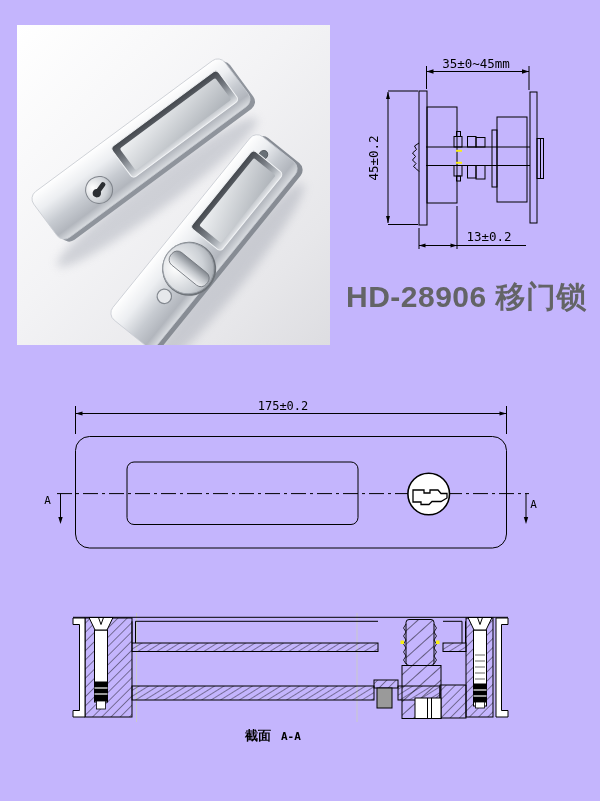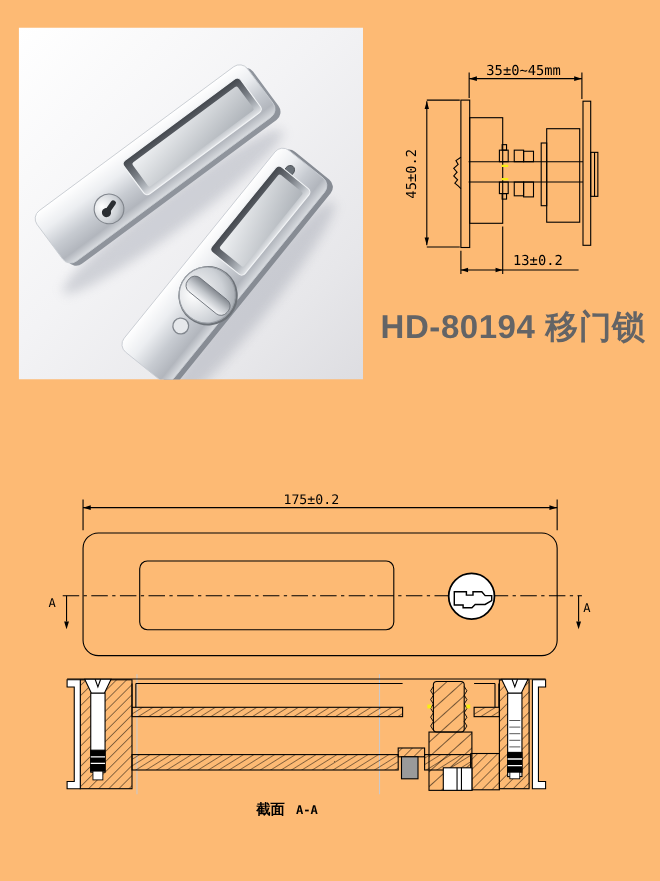--- a/index.html
+++ b/index.html
@@ -1,16 +1,16 @@
 <!DOCTYPE html>
 <html><head>
 <meta charset="utf-8">
 <style>
   html,body{margin:0;padding:0;background:#ffffff;}
-  .sheet{position:relative;width:600px;height:801px;background:#fdba74;overflow:hidden;
+  .sheet{position:relative;width:600px;height:801px;background:#c4b5fd;overflow:hidden;
          font-family:"Liberation Sans", sans-serif;}
   .abs{position:absolute;}
   svg text{font-family:"DejaVu Sans Mono", monospace;fill:#000;}
   svg text.cjk{font-family:"Liberation Sans", sans-serif;}
   .title-block{position:absolute;left:346px;top:277px;width:250px;color:#616264;}
   .title-block .model{font-size:30px;font-weight:600;letter-spacing:.5px;color:#636466;
                       white-space:nowrap;}
   .title-block .finish{font-size:18px;font-weight:600;margin-top:6px;color:#505153;
                        white-space:nowrap;}
 </style>
@@ -147,24 +147,24 @@
         <line x1="457" y1="206" x2="457" y2="249"></line>
         <line x1="419" y1="245.5" x2="526" y2="245.5"></line>
         <polygon points="419,245.5 425.5,243.4 425.5,247.6" fill="#000" stroke="none"></polygon>
         <polygon points="457,245.5 450.5,243.4 450.5,247.6" fill="#000" stroke="none"></polygon>
         <text x="489" y="241" font-size="12.5" text-anchor="middle" stroke="none">13±0.2</text>
       </g>
     </svg>
   </div>
 
   <div class="title-block">
-    <div class="model">HD-80194 移门锁</div>
-  </div>
-
-  <div class="abs" style="left:30px;top:393px;width:510px;height:172px;margin-top:48px;">
+    <div class="model">HD-28906 移门锁</div>
+  </div>
+
+  <div class="abs" style="left:30px;top:393px;width:510px;height:172px;">
     <svg width="510" height="172" viewBox="30 393 510 172">
       <g stroke="#000" stroke-width="1" fill="none">
 
         <text x="283" y="410" font-size="12" text-anchor="middle" stroke="none">175±0.2</text>
         <line x1="75.5" y1="413.5" x2="506.5" y2="413.5"></line>
         <polygon points="75.5,413.5 82.5,411.4 82.5,415.6" fill="#000" stroke="none"></polygon>
         <polygon points="506.5,413.5 499.5,411.4 499.5,415.6" fill="#000" stroke="none"></polygon>
         <line x1="75.5" y1="406" x2="75.5" y2="434"></line>
         <line x1="506.5" y1="406" x2="506.5" y2="434"></line>
 
@@ -179,21 +179,21 @@
         <line x1="60.5" y1="493.6" x2="60.5" y2="517"></line>
         <polygon points="60.5,524 58.3,517 62.7,517" fill="#000" stroke="none"></polygon>
         <text x="47.5" y="504" font-size="11" text-anchor="middle" stroke="none">A</text>
         <line x1="526" y1="493.6" x2="526" y2="517"></line>
         <polygon points="526,524 523.8,517 528.2,517" fill="#000" stroke="none"></polygon>
         <text x="533.5" y="508" font-size="11" text-anchor="middle" stroke="none">A</text>
       </g>
     </svg>
   </div>
 
-  <div class="abs" style="left:48px;top:598px;width:460px;height:150px;">
+  <div class="abs" style="left:60px;top:598px;width:460px;height:150px;">
     <svg width="460" height="150" viewBox="60 598 460 150">
       <defs>
         <pattern id="h1" width="6.5" height="6.5" patternUnits="userSpaceOnUse" patternTransform="rotate(45)">
           <line x1="0" y1="0" x2="0" y2="6.5" stroke="#000" stroke-width="0.8"></line>
         </pattern>
         <pattern id="h2" width="10" height="10" patternUnits="userSpaceOnUse" patternTransform="rotate(48)">
           <line x1="0" y1="0" x2="0" y2="10" stroke="#000" stroke-width="1"></line>
         </pattern>
         <pattern id="h3" width="5" height="5" patternUnits="userSpaceOnUse" patternTransform="rotate(58)">
           <line x1="0" y1="0" x2="0" y2="5" stroke="#000" stroke-width="0.8"></line>

